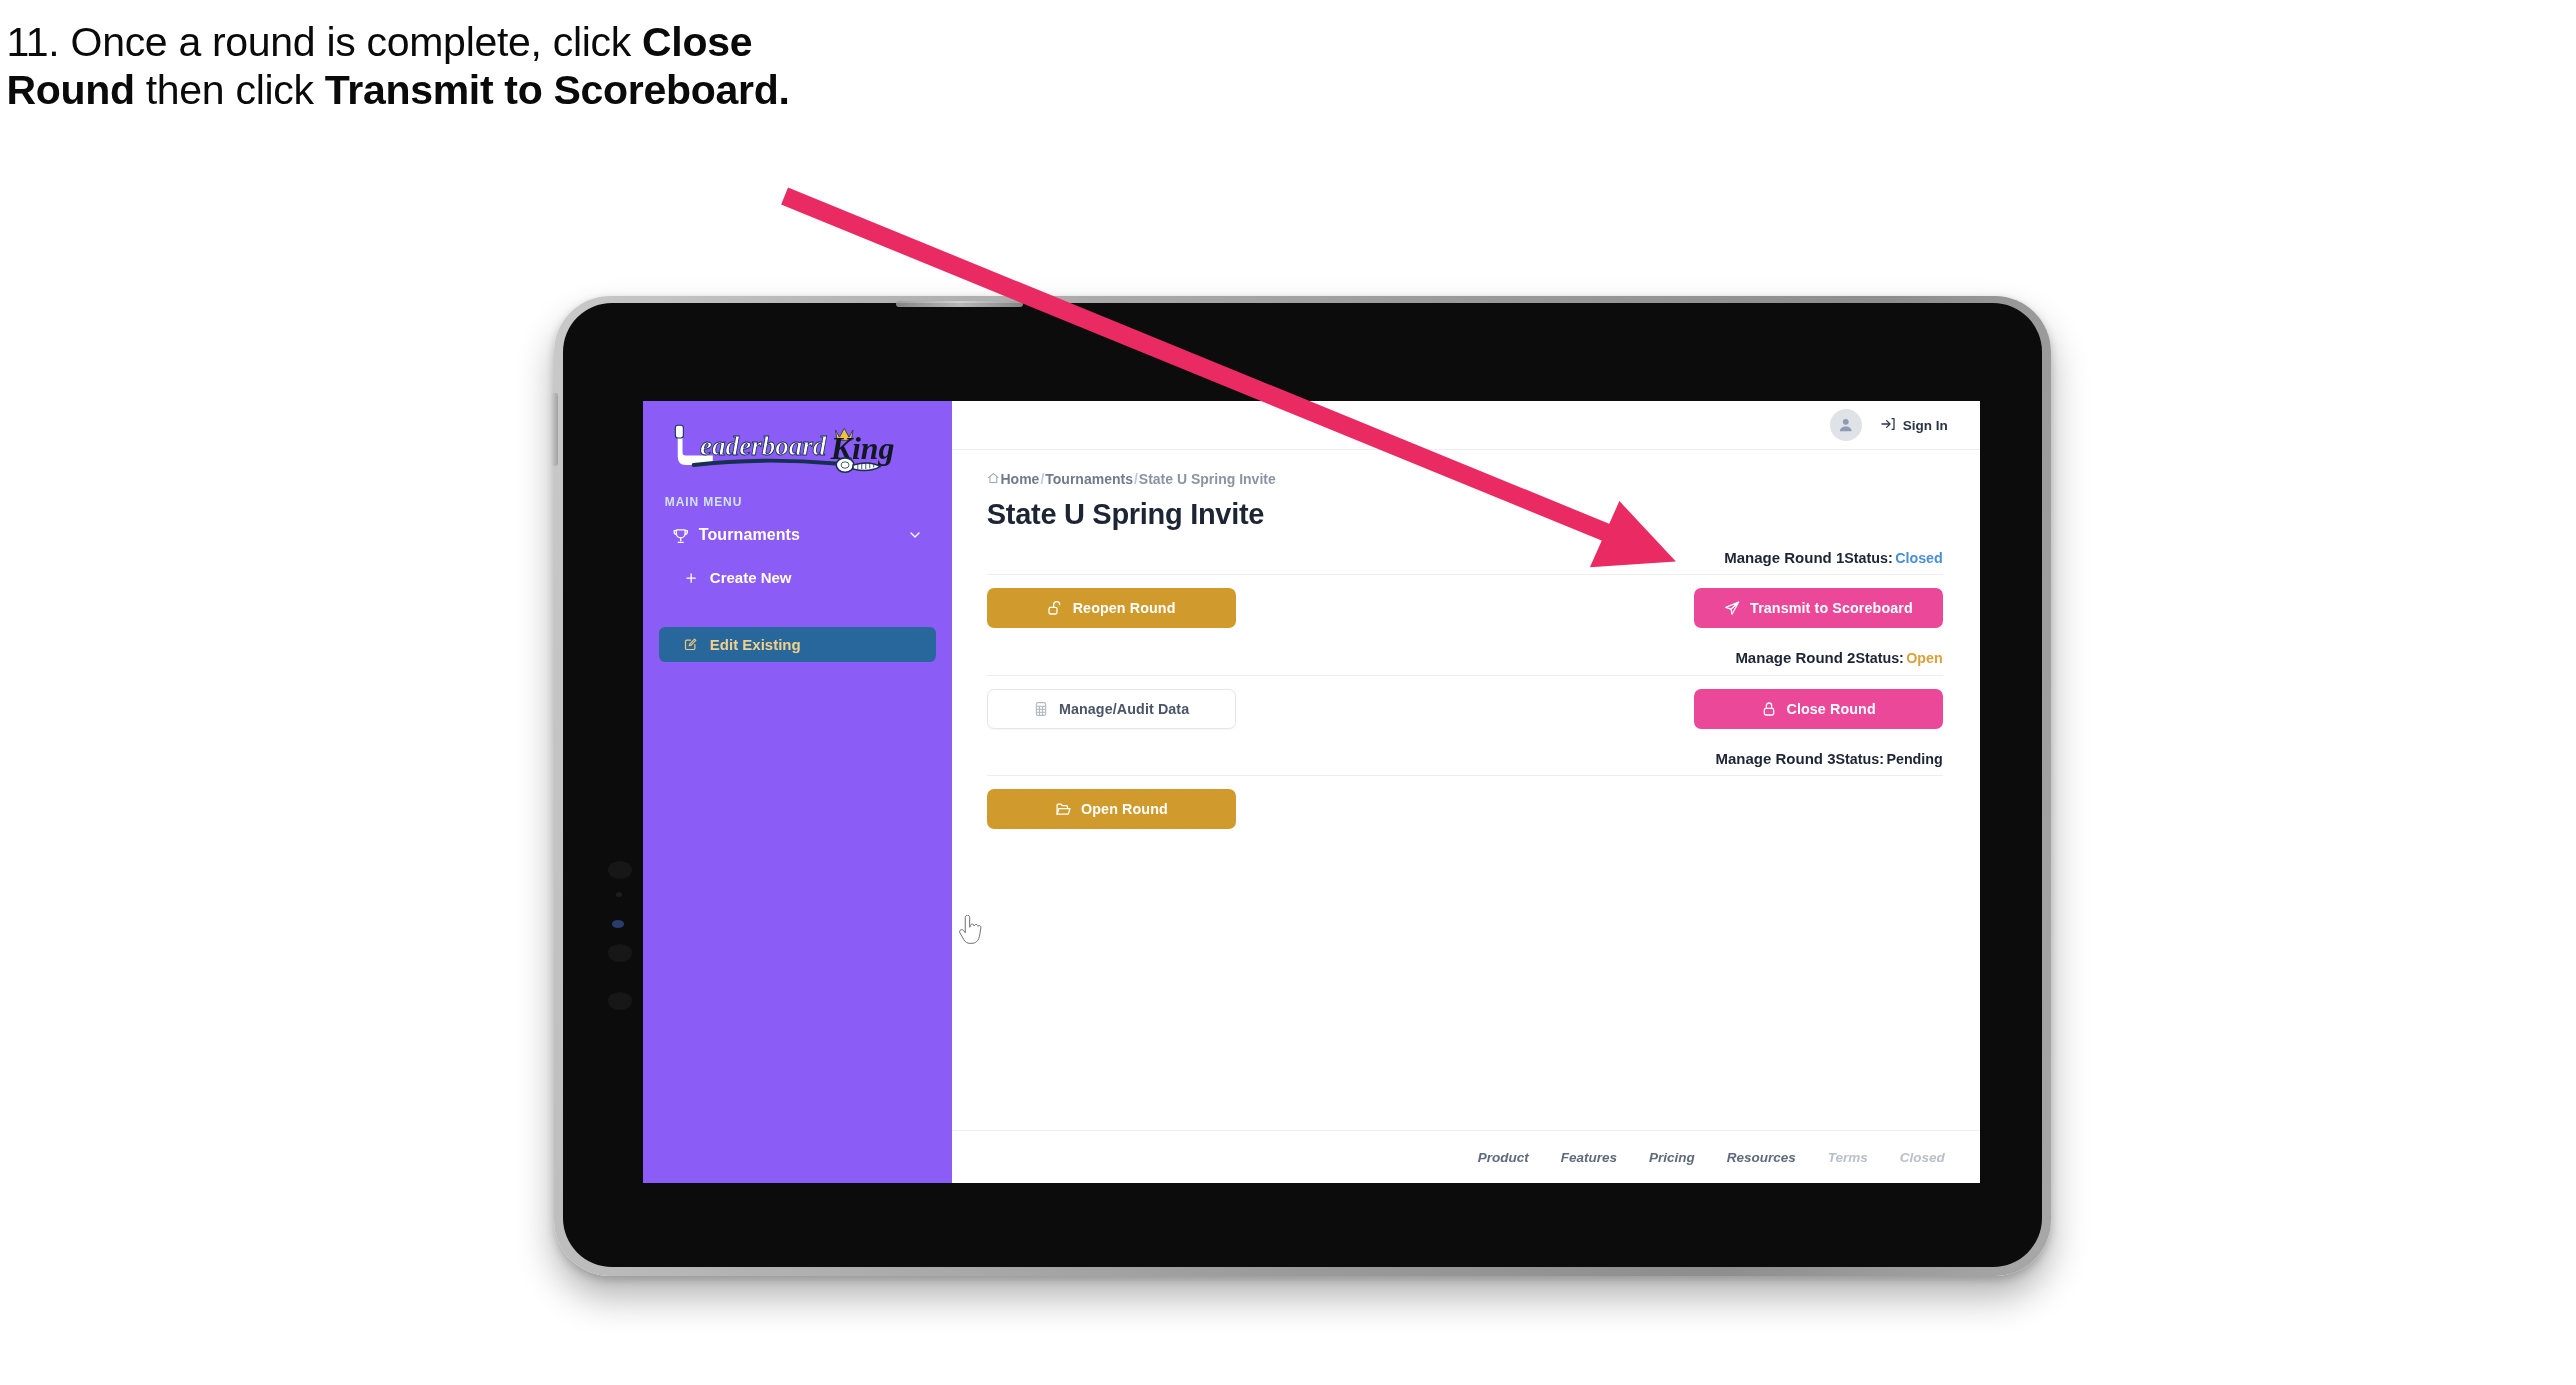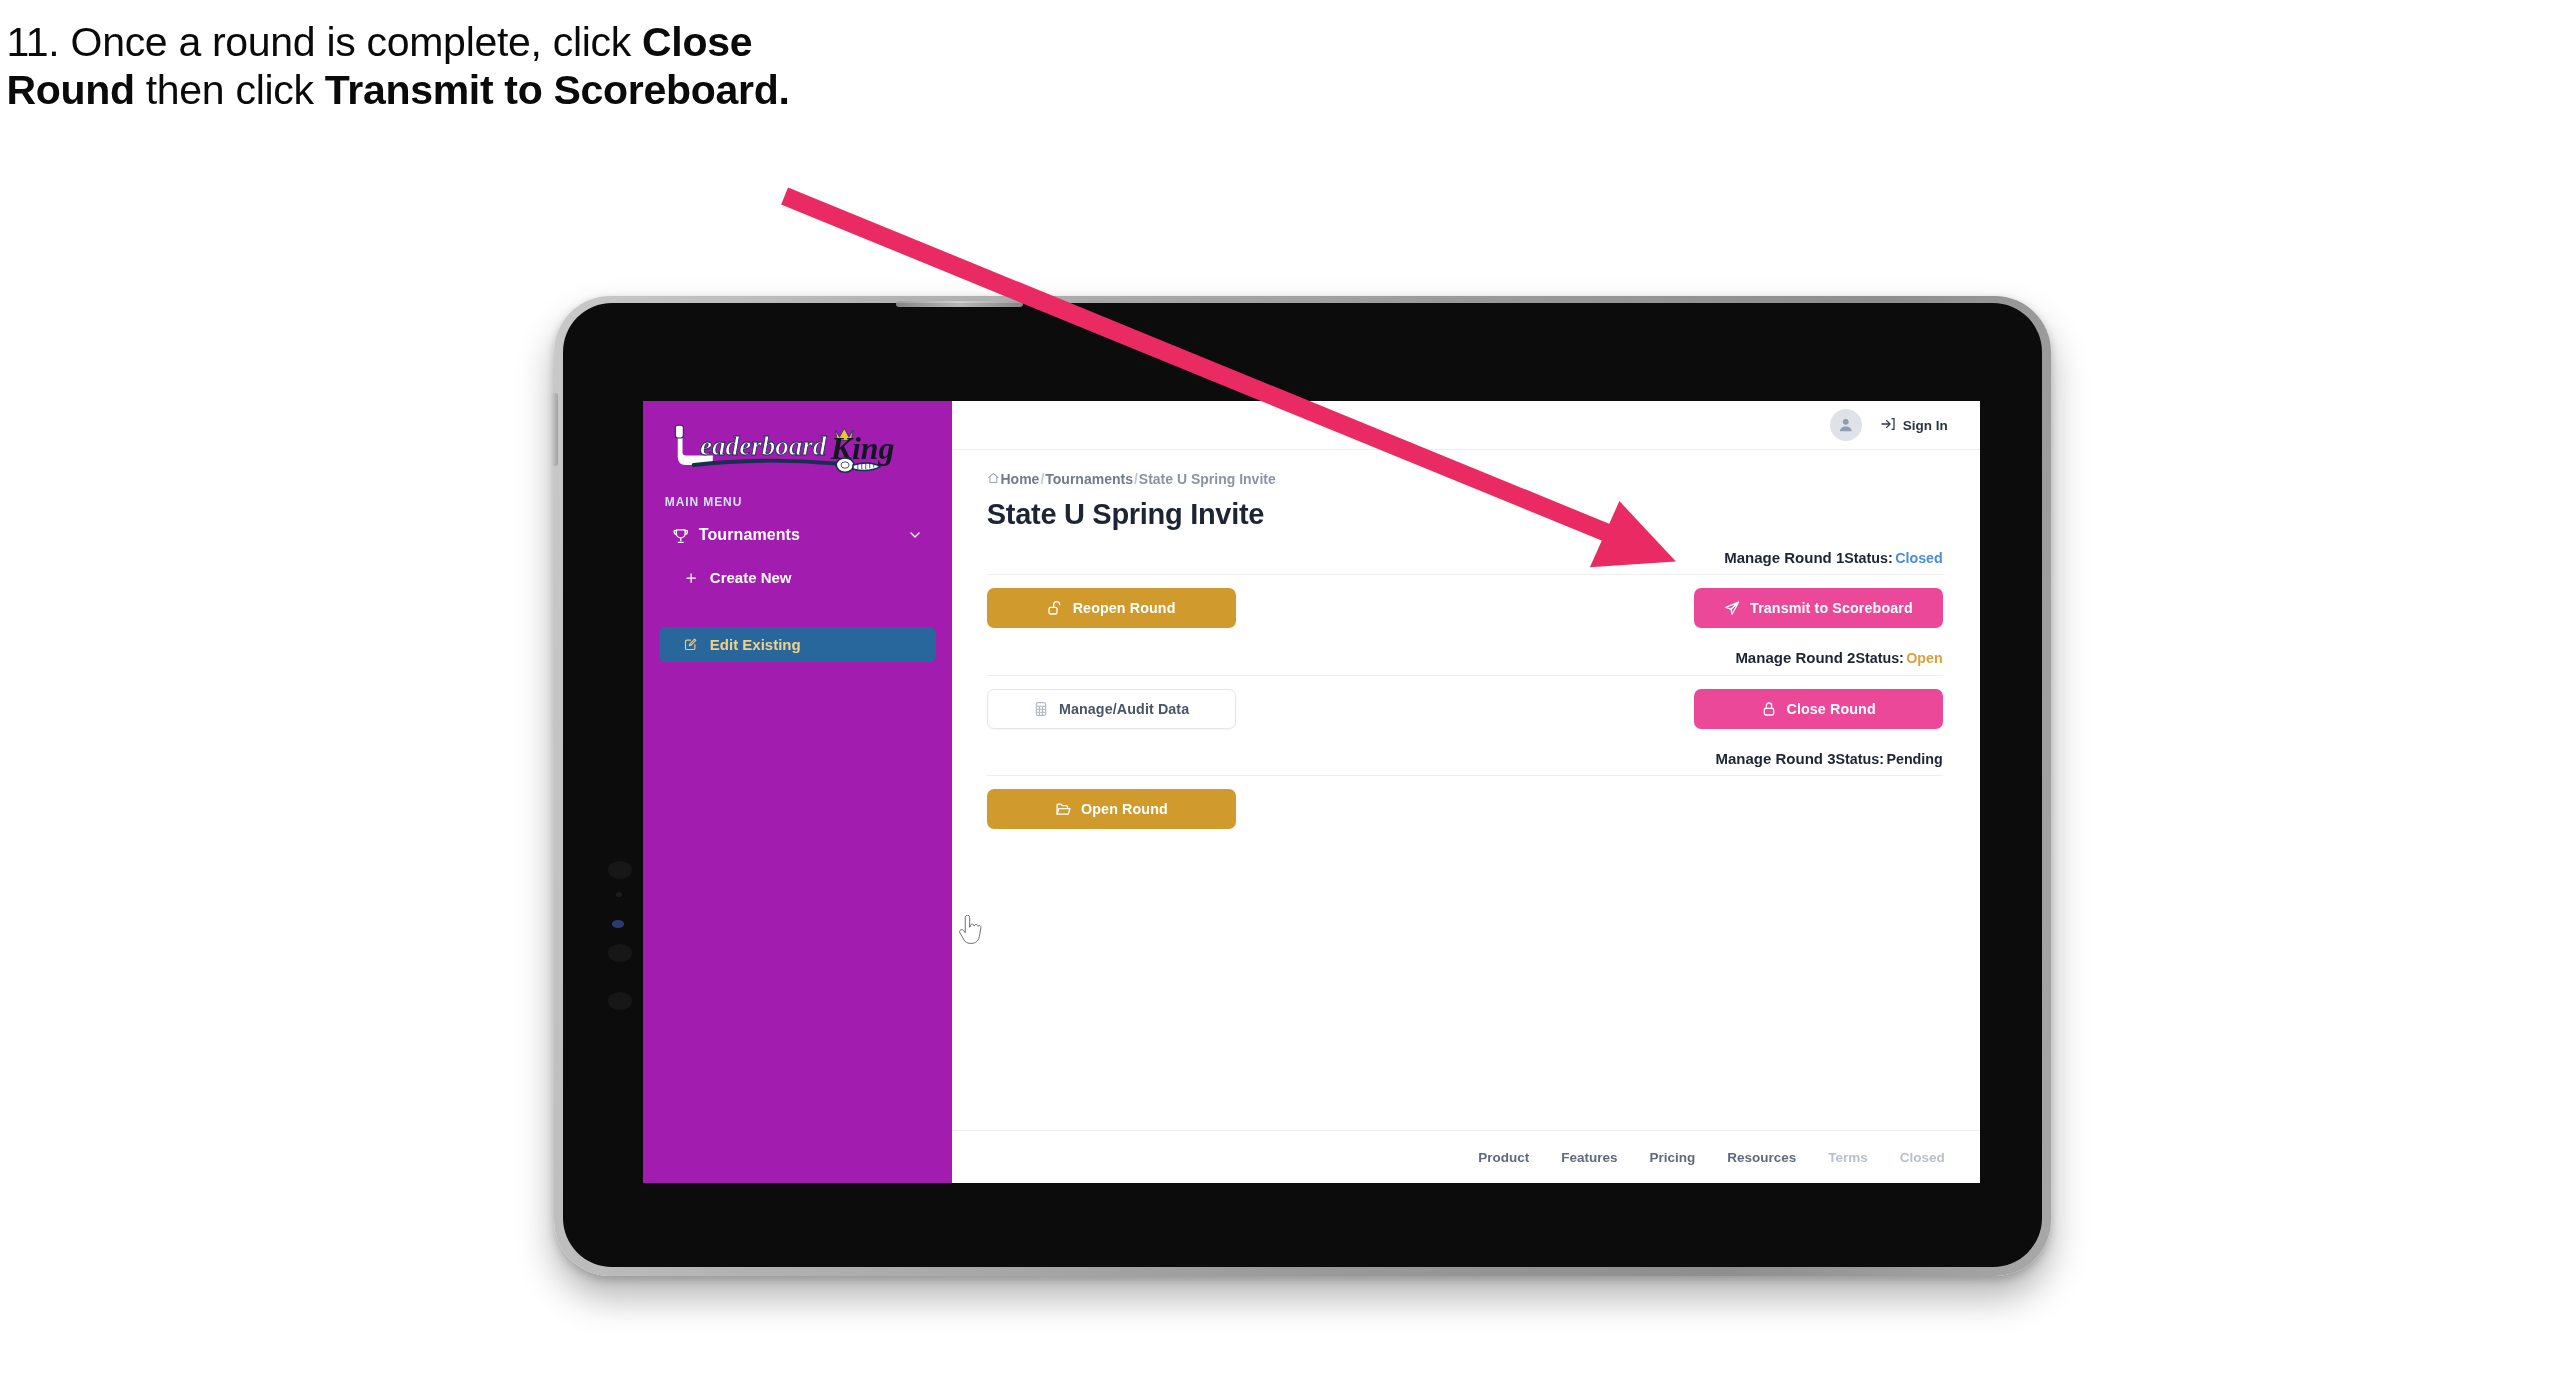--- a/index.html
+++ b/index.html
@@ -318,20 +318,21 @@
   #footer {
     flex: none;
     border-top: 0.8px solid #eef0f3;
     height: 53px;
     display: flex;
     align-items: center;
     justify-content: flex-end;
     gap: 32px;
     padding-right: 35px;
     background: #ffffff;
+    font-style: italic;
   }
   .foot-link {
     font-size: 13.5px;
     font-weight: 600;
     color: #5f6b7d;
   }
   .foot-link.muted { color: #b9c0ca; }
 
   
   #cursor {
@@ -356,21 +357,21 @@
     <div id="tablet-body">
       <div id="speaker-slit"></div>
       <div class="bezel-dot" id="bezel-dot-1"></div>
       <div class="bezel-dot" id="bezel-dot-2"></div>
       <div class="bezel-dot" id="bezel-dot-3"></div>
       <div class="bezel-dot" id="bezel-dot-4"></div>
       <div class="bezel-dot" id="bezel-dot-5"></div>
 
       <div id="screen">
 
-        <aside id="sidebar" style="background: #a21caf;">
+        <aside id="sidebar" style="background: #8b5cf6;">
 
           <div id="logo-wrap">
             <svg id="logo-svg" width="239" height="59" viewBox="0 0 300 74">
 
               <path d="M16 8 L16 44 Q16 54 26 54 L52 54 Q60 54 60 48 L60 42 L26 42 Q22 42 22 38 L22 8 Z" fill="#ffffff"></path>
               <rect x="13" y="4" width="10" height="16" rx="3" fill="#ffffff" stroke="#17365c" stroke-width="1.4"></rect>
 
               <text x="44" y="42" font-family="'Liberation Serif',serif" font-style="italic" font-weight="700" font-size="34" fill="#ffffff" stroke="#16304f" stroke-width="1.1">eaderboard</text>
 
               <path d="M36 54 Q120 44 214 52" stroke="#16304f" stroke-width="5" fill="none" stroke-linecap="round"></path>

